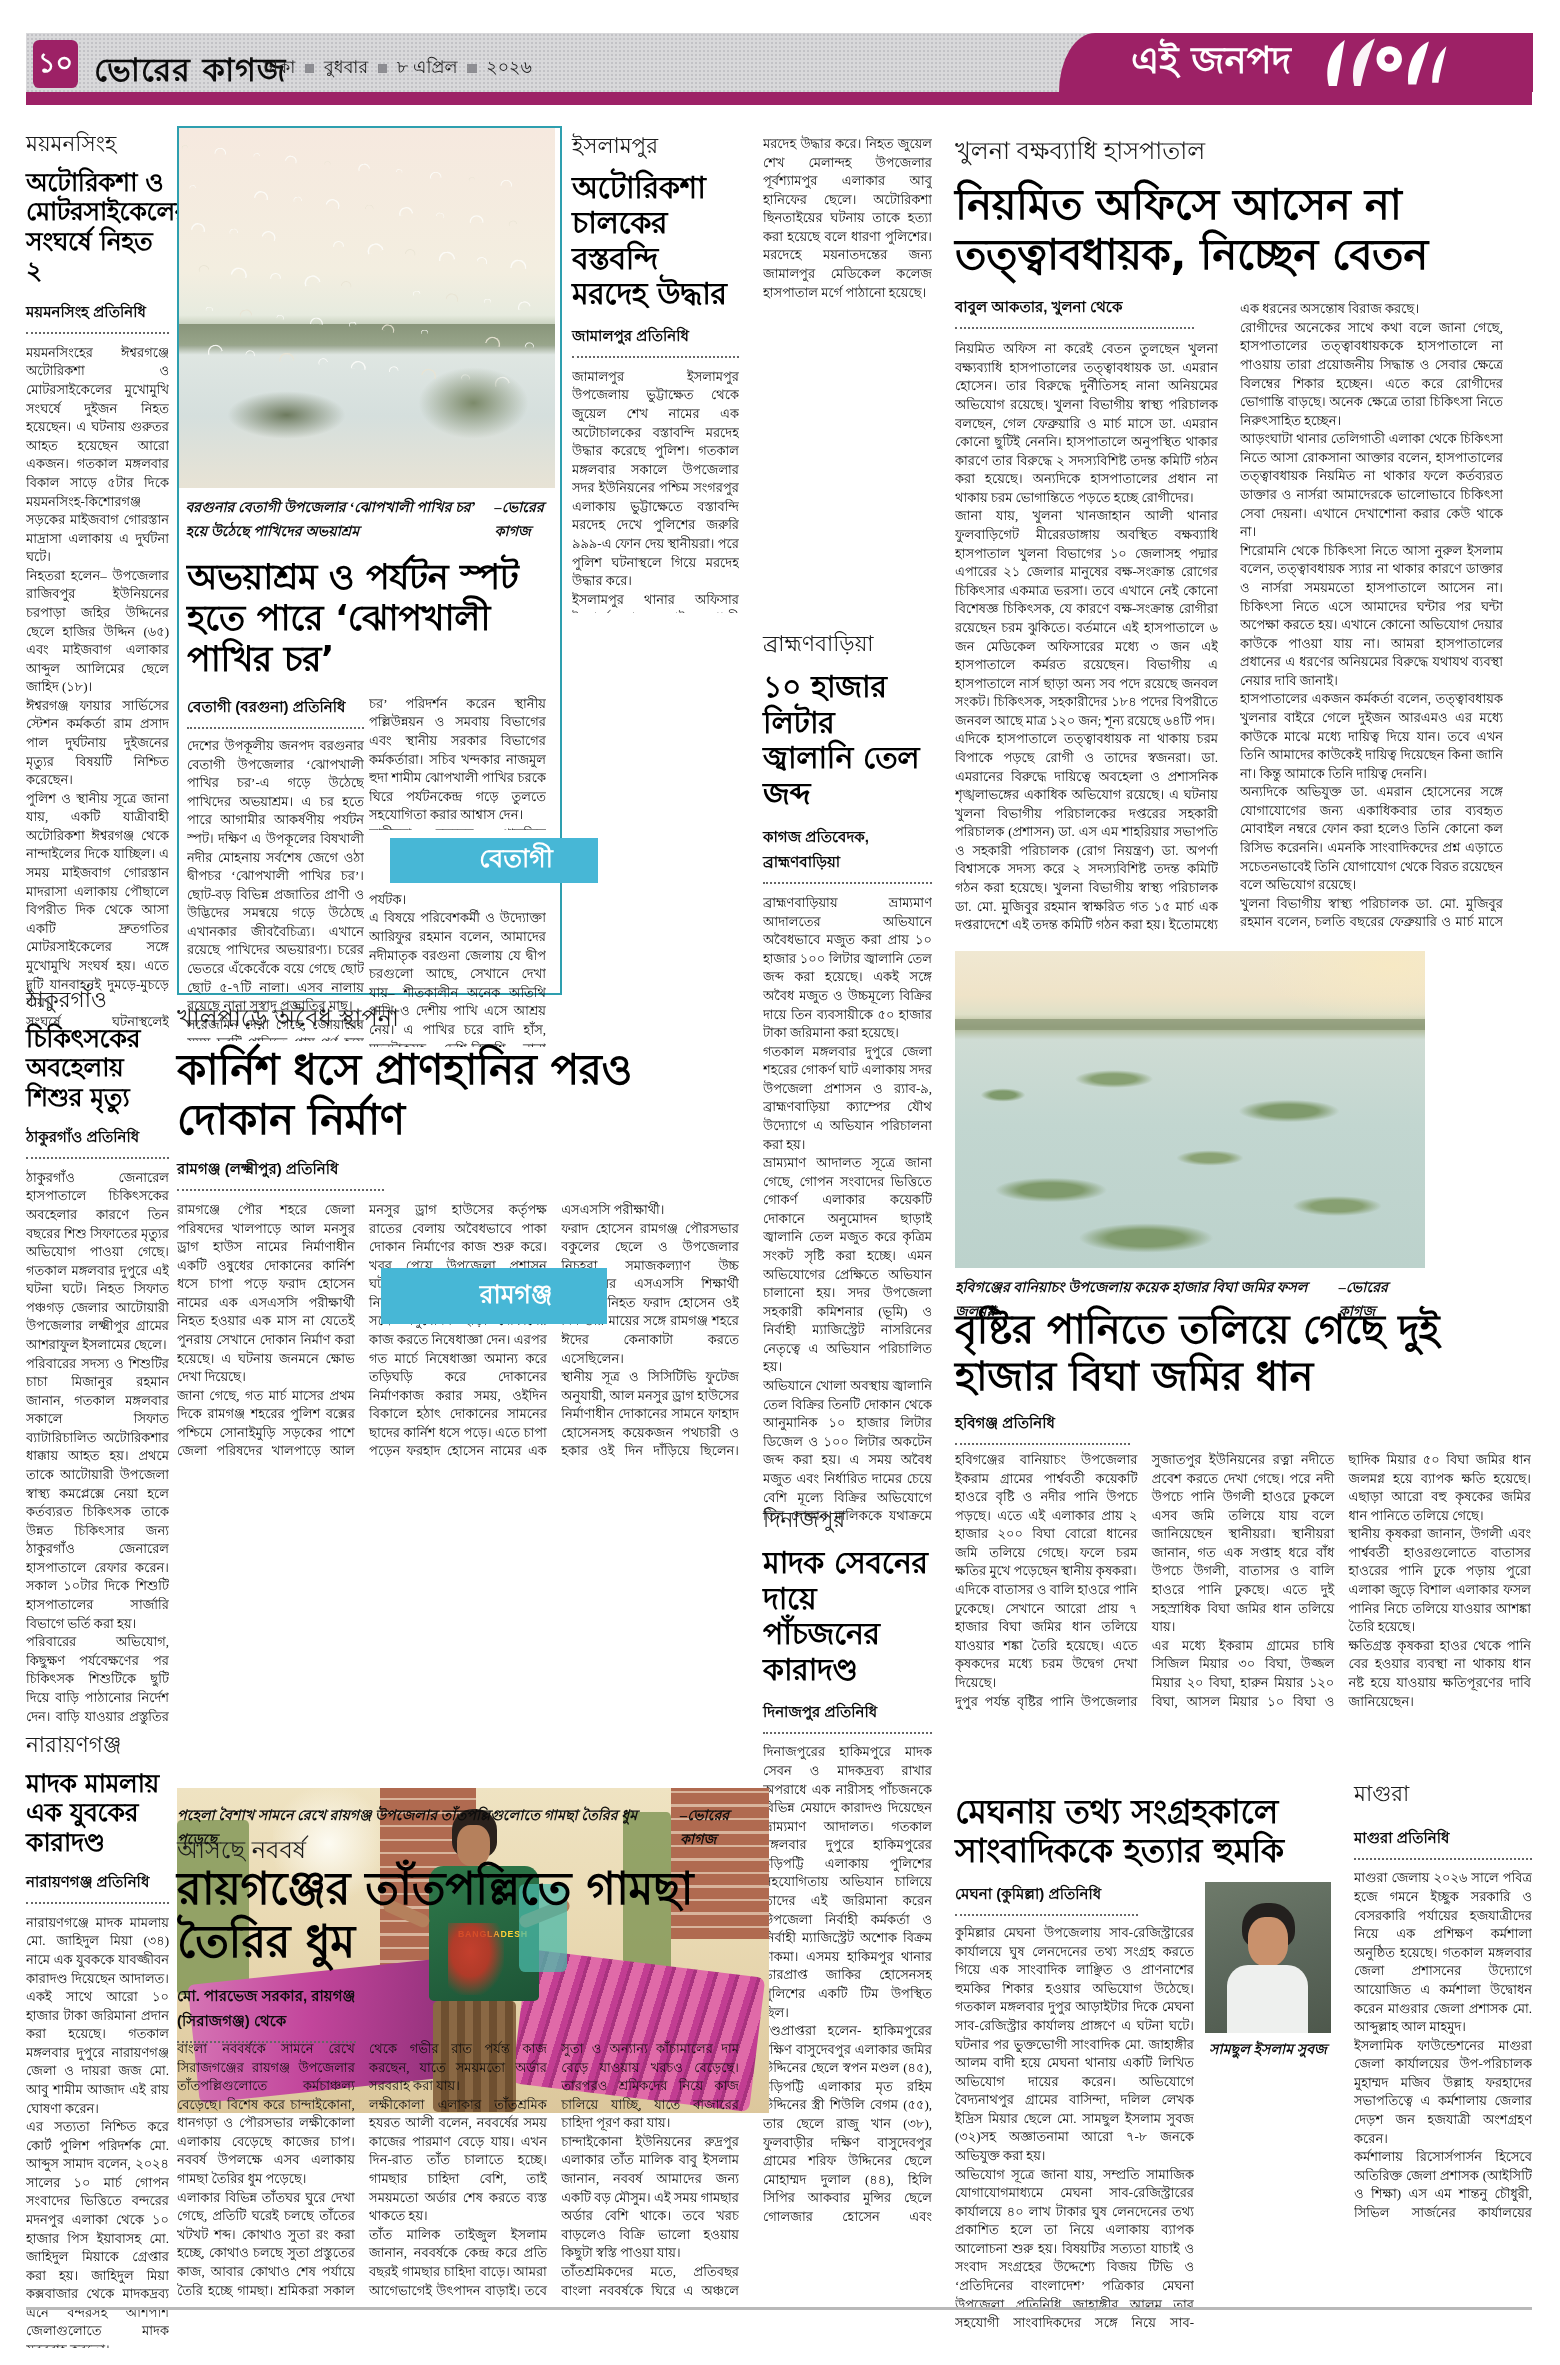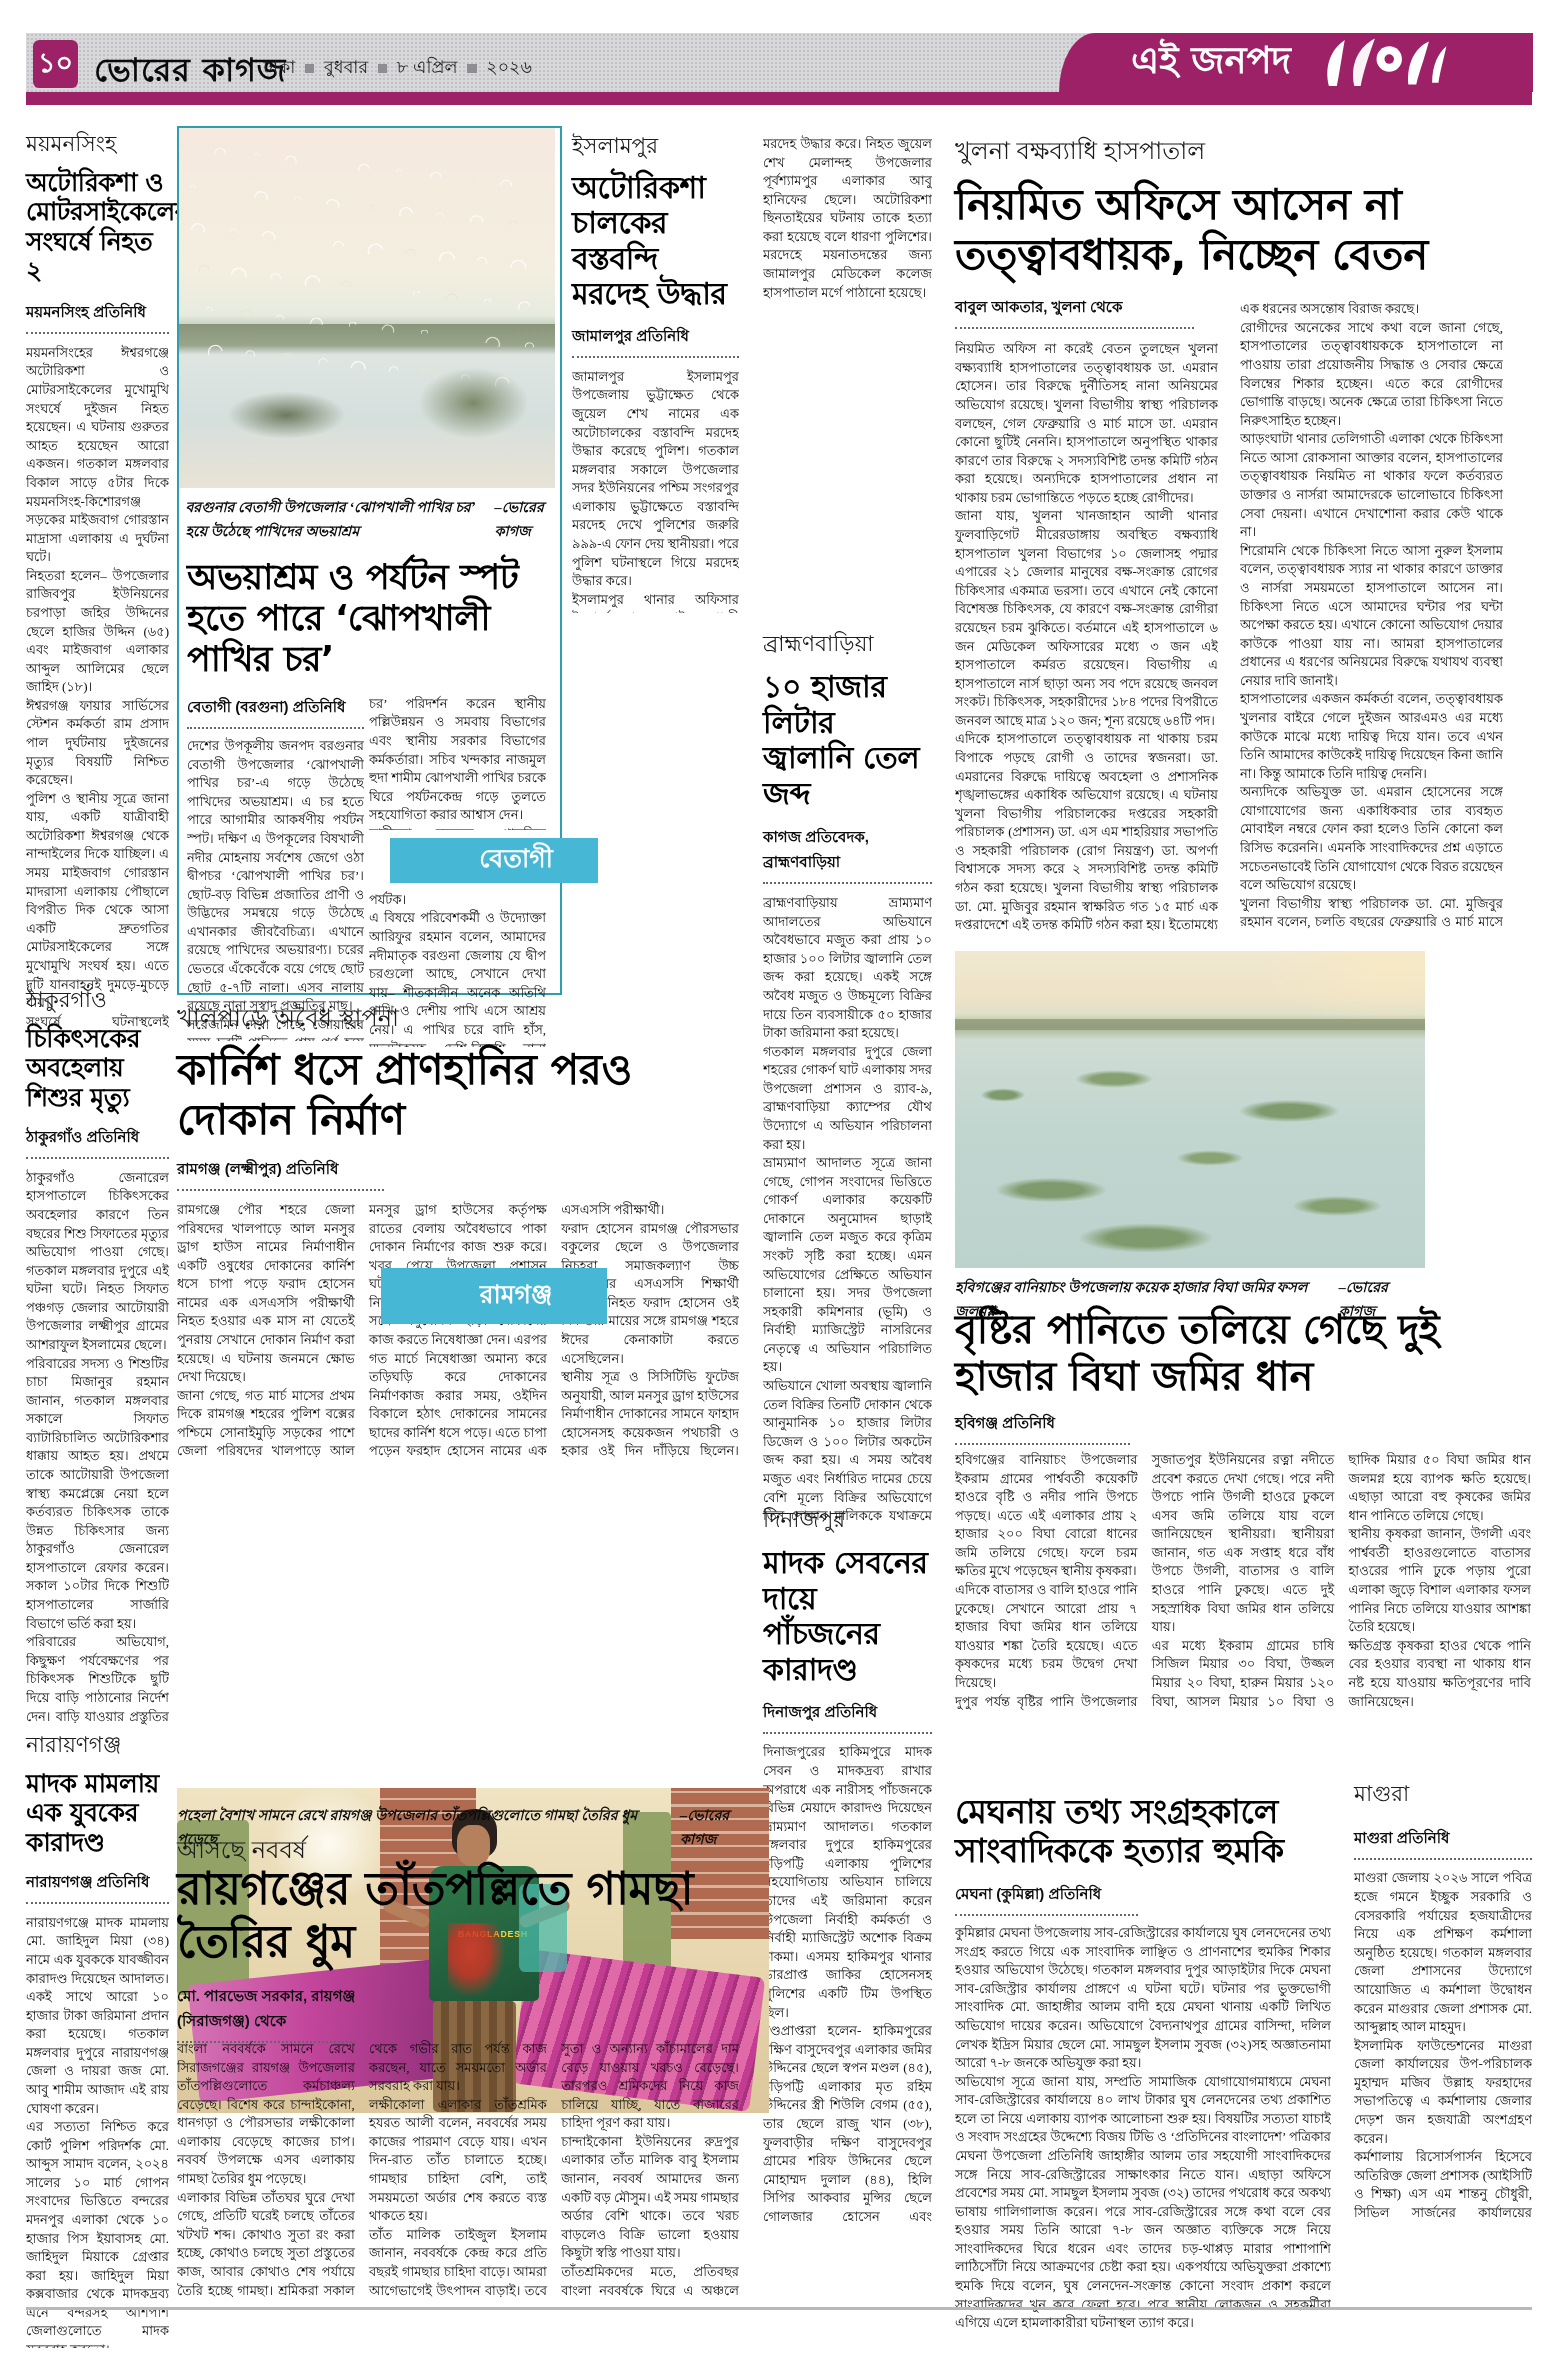--- a/index.html
+++ b/index.html
@@ -252,20 +252,28 @@
   <div class="abs body-txt cols-3" style="left:955px;top:1451px;width:576px;height:328px;">হবিগঞ্জের বানিয়াচং উপজেলার ইকরাম গ্রামের পার্শ্ববর্তী কয়েকটি হাওরে বৃষ্টি ও নদীর পানি উপচে পড়ছে। এতে এই এলাকার প্রায় ২ হাজার ২০০ বিঘা বোরো ধানের জমি তলিয়ে গেছে। ফলে চরম ক্ষতির মুখে পড়েছেন স্থানীয় কৃষকরা।
 এদিকে বাতাসর ও বালি হাওরে পানি ঢুকেছে। সেখানে আরো প্রায় ৭ হাজার বিঘা জমির ধান তলিয়ে যাওয়ার শঙ্কা তৈরি হয়েছে। এতে কৃষকদের মধ্যে চরম উদ্বেগ দেখা দিয়েছে।
 দুপুর পর্যন্ত বৃষ্টির পানি উপজেলার সুজাতপুর ইউনিয়নের রত্না নদীতে প্রবেশ করতে দেখা গেছে। পরে নদী উপচে পানি উগলী হাওরে ঢুকলে এসব জমি তলিয়ে যায় বলে জানিয়েছেন স্থানীয়রা। স্থানীয়রা জানান, গত এক সপ্তাহ ধরে বাঁধ উপচে উগলী, বাতাসর ও বালি হাওরে পানি ঢুকছে। এতে দুই সহস্রাধিক বিঘা জমির ধান তলিয়ে যায়।
 এর মধ্যে ইকরাম গ্রামের চাষি সিজিল মিয়ার ৩০ বিঘা, উজ্জল মিয়ার ২০ বিঘা, হারুন মিয়ার ১২০ বিঘা, আসল মিয়ার ১০ বিঘা ও ছাদিক মিয়ার ৫০ বিঘা জমির ধান জলমগ্ন হয়ে ব্যাপক ক্ষতি হয়েছে। এছাড়া আরো বহু কৃষকের জমির ধান পানিতে তলিয়ে গেছে।
 স্থানীয় কৃষকরা জানান, উগলী এবং পার্শ্ববর্তী হাওরগুলোতে বাতাসর হাওরের পানি ঢুকে পড়ায় পুরো এলাকা জুড়ে বিশাল এলাকার ফসল পানির নিচে তলিয়ে যাওয়ার আশঙ্কা তৈরি হয়েছে।
 ক্ষতিগ্রস্ত কৃষকরা হাওর থেকে পানি বের হওয়ার ব্যবস্থা না থাকায় ধান নষ্ট হয়ে যাওয়ায় ক্ষতিপূরণের দাবি জানিয়েছেন।</div>
 
   <div class="abs" style="left:955px;top:1793px;width:376px;">
     <div class="headline" style="font-size:33px;">মেঘনায় তথ্য সংগ্রহকালে সাংবাদিককে হত্যার হুমকি</div>
     <div style="position:relative;margin-top:11px;">
+      <div style="float:right;width:126px;margin:0 0 6.4px 11px;">
+        <div class="photo" style="width:126px;height:151px;background:linear-gradient(160deg,#6e7a6a 0%,#5c685c 50%,#4e584c 100%);">
+          <div class="abs" style="left:37px;top:21px;width:53px;height:46px;background:#23201e;border-radius:24px 24px 17.5px 17.5px;"></div>
+          <div class="abs" style="left:43px;top:35px;width:40px;height:49px;background:#c9916c;border-radius:42%;"></div>
+          <div class="abs" style="left:22px;top:83px;width:81px;height:68px;background:#eef0ee;border-radius:21px 21px 0 0;"></div>
+        </div>
+        <div class="caption" style="justify-content:center;margin-top:4.8px;">সামছুল ইসলাম সুবজ</div>
+      </div>
       <div class="byline" style="width:183px;">মেঘনা (কুমিল্লা) প্রতিনিধি</div>
       <div class="body-txt" style="margin-top:8px;height:408px;">কুমিল্লার মেঘনা উপজেলায় সাব-রেজিস্ট্রারের কার্যালয়ে ঘুষ লেনদেনের তথ্য সংগ্রহ করতে গিয়ে এক সাংবাদিক লাঞ্ছিত ও প্রাণনাশের হুমকির শিকার হওয়ার অভিযোগ উঠেছে। গতকাল মঙ্গলবার দুপুর আড়াইটার দিকে মেঘনা সাব-রেজিস্ট্রার কার্যালয় প্রাঙ্গণে এ ঘটনা ঘটে। ঘটনার পর ভুক্তভোগী সাংবাদিক মো. জাহাঙ্গীর আলম বাদী হয়ে মেঘনা থানায় একটি লিখিত অভিযোগ দায়ের করেন। অভিযোগে বৈদ্যনাথপুর গ্রামের বাসিন্দা, দলিল লেখক ইদ্রিস মিয়ার ছেলে মো. সামছুল ইসলাম সুবজ (৩২)সহ অজ্ঞাতনামা আরো ৭-৮ জনকে অভিযুক্ত করা হয়।
 অভিযোগ সূত্রে জানা যায়, সম্প্রতি সামাজিক যোগাযোগমাধ্যমে মেঘনা সাব-রেজিস্ট্রারের কার্যালয়ে ৪০ লাখ টাকার ঘুষ লেনদেনের তথ্য প্রকাশিত হলে তা নিয়ে এলাকায় ব্যাপক আলোচনা শুরু হয়। বিষয়টির সত্যতা যাচাই ও সংবাদ সংগ্রহের উদ্দেশ্যে বিজয় টিভি ও ‘প্রতিদিনের বাংলাদেশ’ পত্রিকার মেঘনা উপজেলা প্রতিনিধি জাহাঙ্গীর আলম তার সহযোগী সাংবাদিকদের সঙ্গে নিয়ে সাব-রেজিস্ট্রারের সাক্ষাৎকার নিতে যান। এছাড়া অফিসে প্রবেশের সময় মো. সামছুল ইসলাম সুবজ (৩২) তাদের পথরোধ করে অকথ্য ভাষায় গালিগালাজ করেন। পরে সাব-রেজিস্ট্রারের সঙ্গে কথা বলে বের হওয়ার সময় তিনি আরো ৭-৮ জন অজ্ঞাত ব্যক্তিকে সঙ্গে নিয়ে সাংবাদিকদের ঘিরে ধরেন এবং তাদের চড়-থাপ্পড় মারার পাশাপাশি লাঠিসোঁটা নিয়ে আক্রমণের চেষ্টা করা হয়। একপর্যায়ে অভিযুক্তরা প্রকাশ্যে হুমকি দিয়ে বলেন, ঘুষ লেনদেন-সংক্রান্ত কোনো সংবাদ প্রকাশ করলে সাংবাদিকদের খুন করে ফেলা হবে। পরে স্থানীয় লোকজন ও সহকর্মীরা এগিয়ে এলে হামলাকারীরা ঘটনাস্থল ত্যাগ করে।
 ভুক্তভোগী সাংবাদিক জাহাঙ্গীর আলম বলেন, পেশাগত দায়িত্ব পালন করতে গিয়ে আমরা এ ধরনের হামলার শিকার হচ্ছি। আমাদের প্রাণনাশের হুমকি দেয়া হয়েছে, ফলে আমরা এখন নিরাপত্তাহীনতায় ভুগছি। আমরা এর সুষ্ঠু বিচার চাই।
 এ বিষয়ে অভিযুক্ত মো. সামছুল ইসলাম সুবজের সঙ্গে মোবাইল ফোনে যোগাযোগ করা হলে তিনি অভিযোগটি অস্বীকার করেন।
 মেঘনা থানার ওসি মো. শহীদুল ইসলাম বলেন, অভিযোগ পাওয়া গেছে এবং অভিযুক্তদের বিরুদ্ধে আইনগত ব্যবস্থা প্রক্রিয়াধীন রয়েছে।</div>
     </div>
   </div>
 
   <div class="abs" style="left:1354px;top:1777px;width:178px;">

